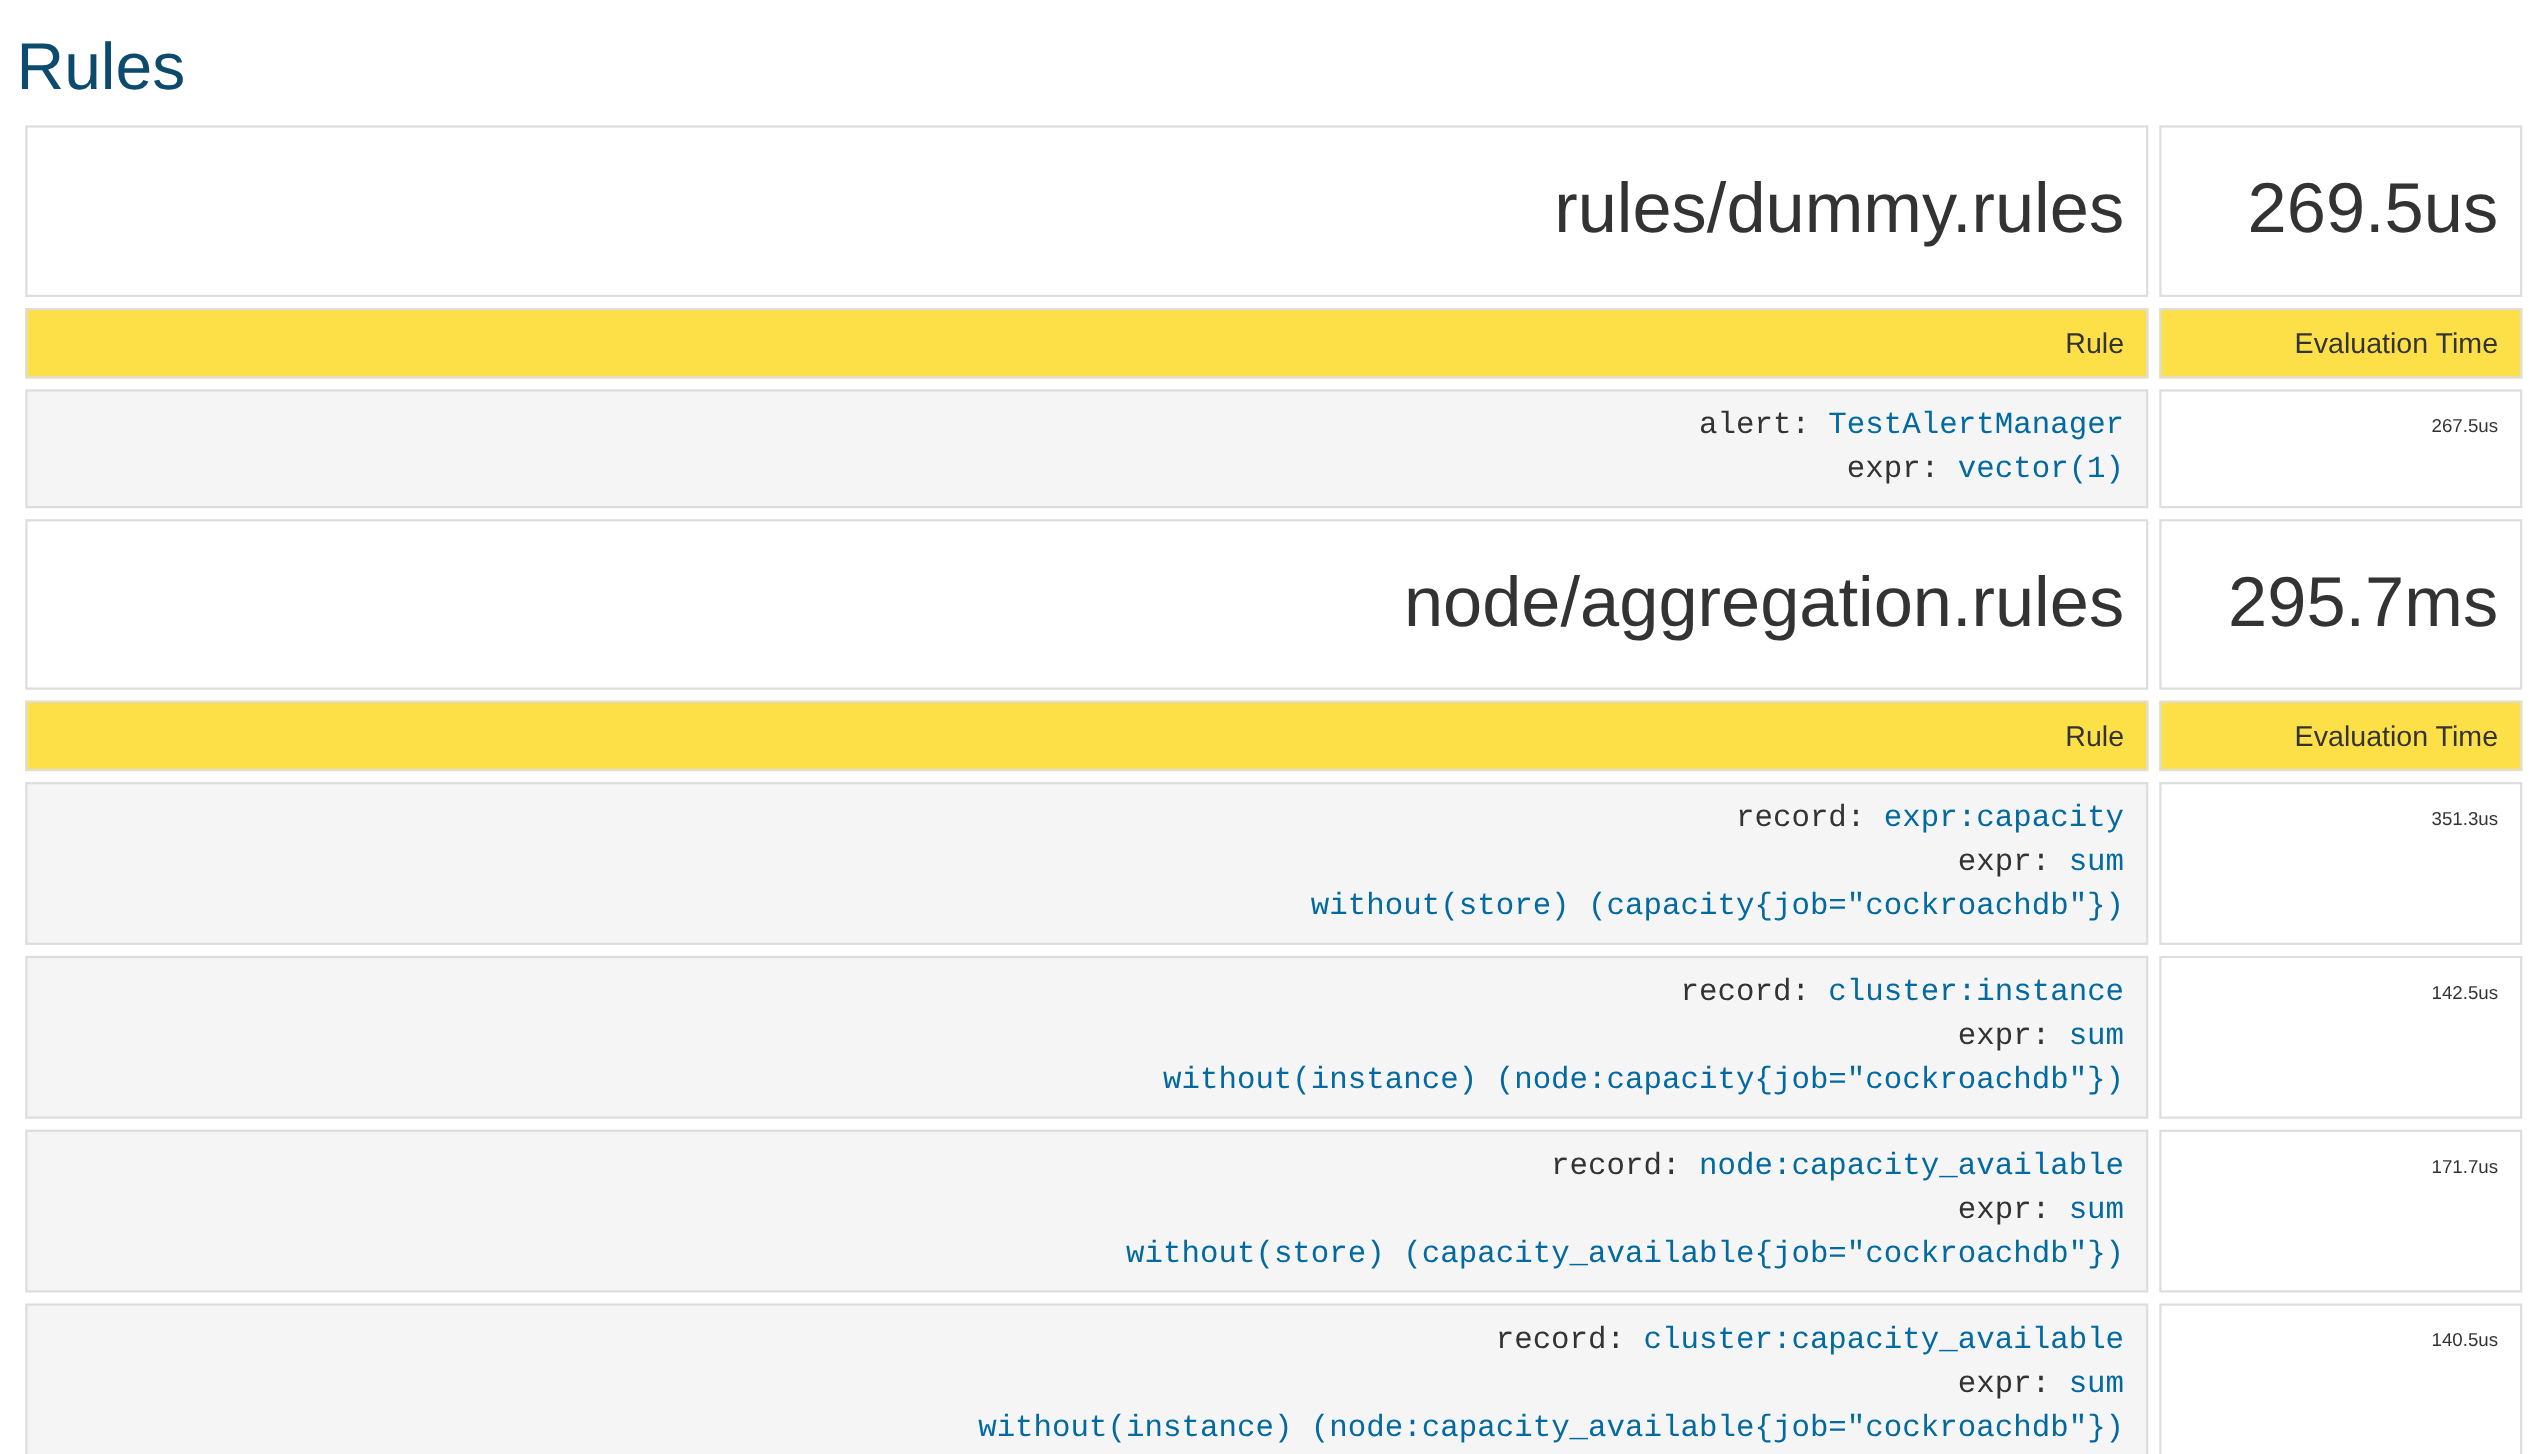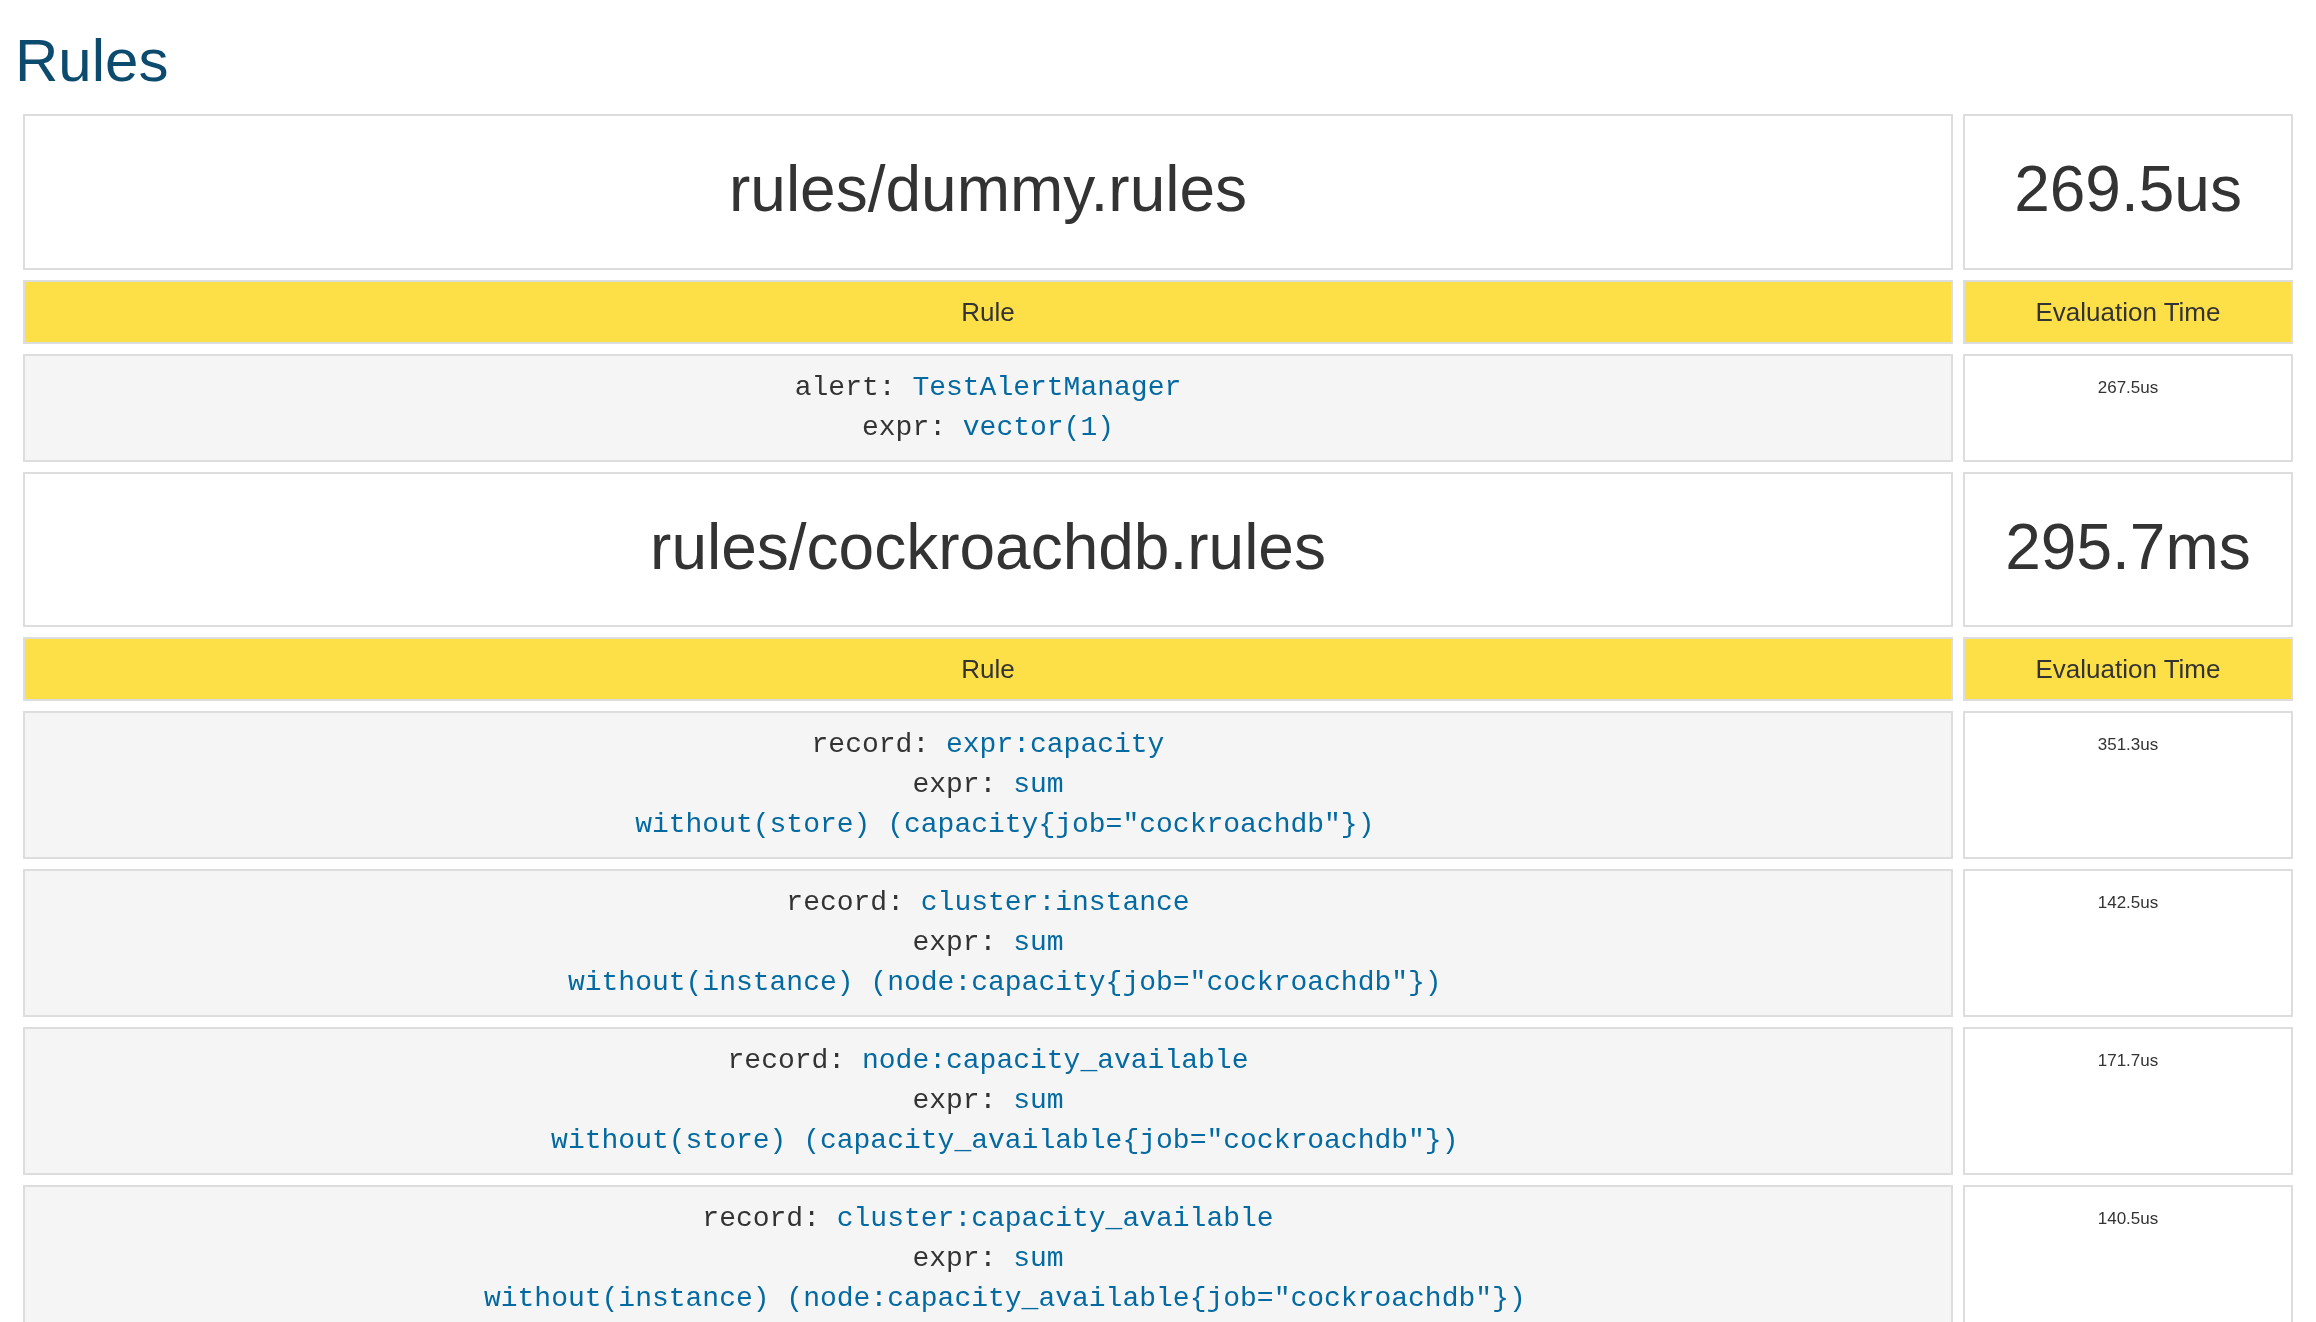--- a/index.html
+++ b/index.html
@@ -29,21 +29,21 @@
     width: 100%;
     border-collapse: separate;
     border-spacing: 10px;
     table-layout: fixed;
   }
   col.col-eval { width: 330px; }
 
   td, th {
     border: 2px solid #dddddd;
     vertical-align: top;
-    text-align: center;
+    text-align: right;
   }
 
   td.group-cell, td.group-time-cell {
     padding: 38px 20px 42px 20px;
     background: #ffffff;
   }
   h2.group-title, h2.group-time {
     margin: 0;
     font-size: 64px;
     font-weight: 500;
@@ -107,21 +107,21 @@
           <th class="head-cell">Rule</th>
           <th class="head-cell">Evaluation Time</th>
         </tr>
         <tr class="rule-row">
           <td class="rule-cell"><div class="rule-code"><span class="code-key">alert: </span><a class="promql-link">TestAlertManager</a>
 <span class="code-key">expr: </span><a class="promql-link">vector(1)</a></div></td>
           <td class="eval-cell">267.5us</td>
         </tr>
         <tr class="group-row">
           <td class="group-cell">
-            <h2 class="group-title">rules/cockroachdb.rules</h2>
+            <h2 class="group-title">node/aggregation.rules</h2>
           </td>
           <td class="group-time-cell">
             <h2 class="group-time">295.7ms</h2>
           </td>
         </tr>
         <tr class="head-row">
           <th class="head-cell">Rule</th>
           <th class="head-cell">Evaluation Time</th>
         </tr>
         <tr class="rule-row">

